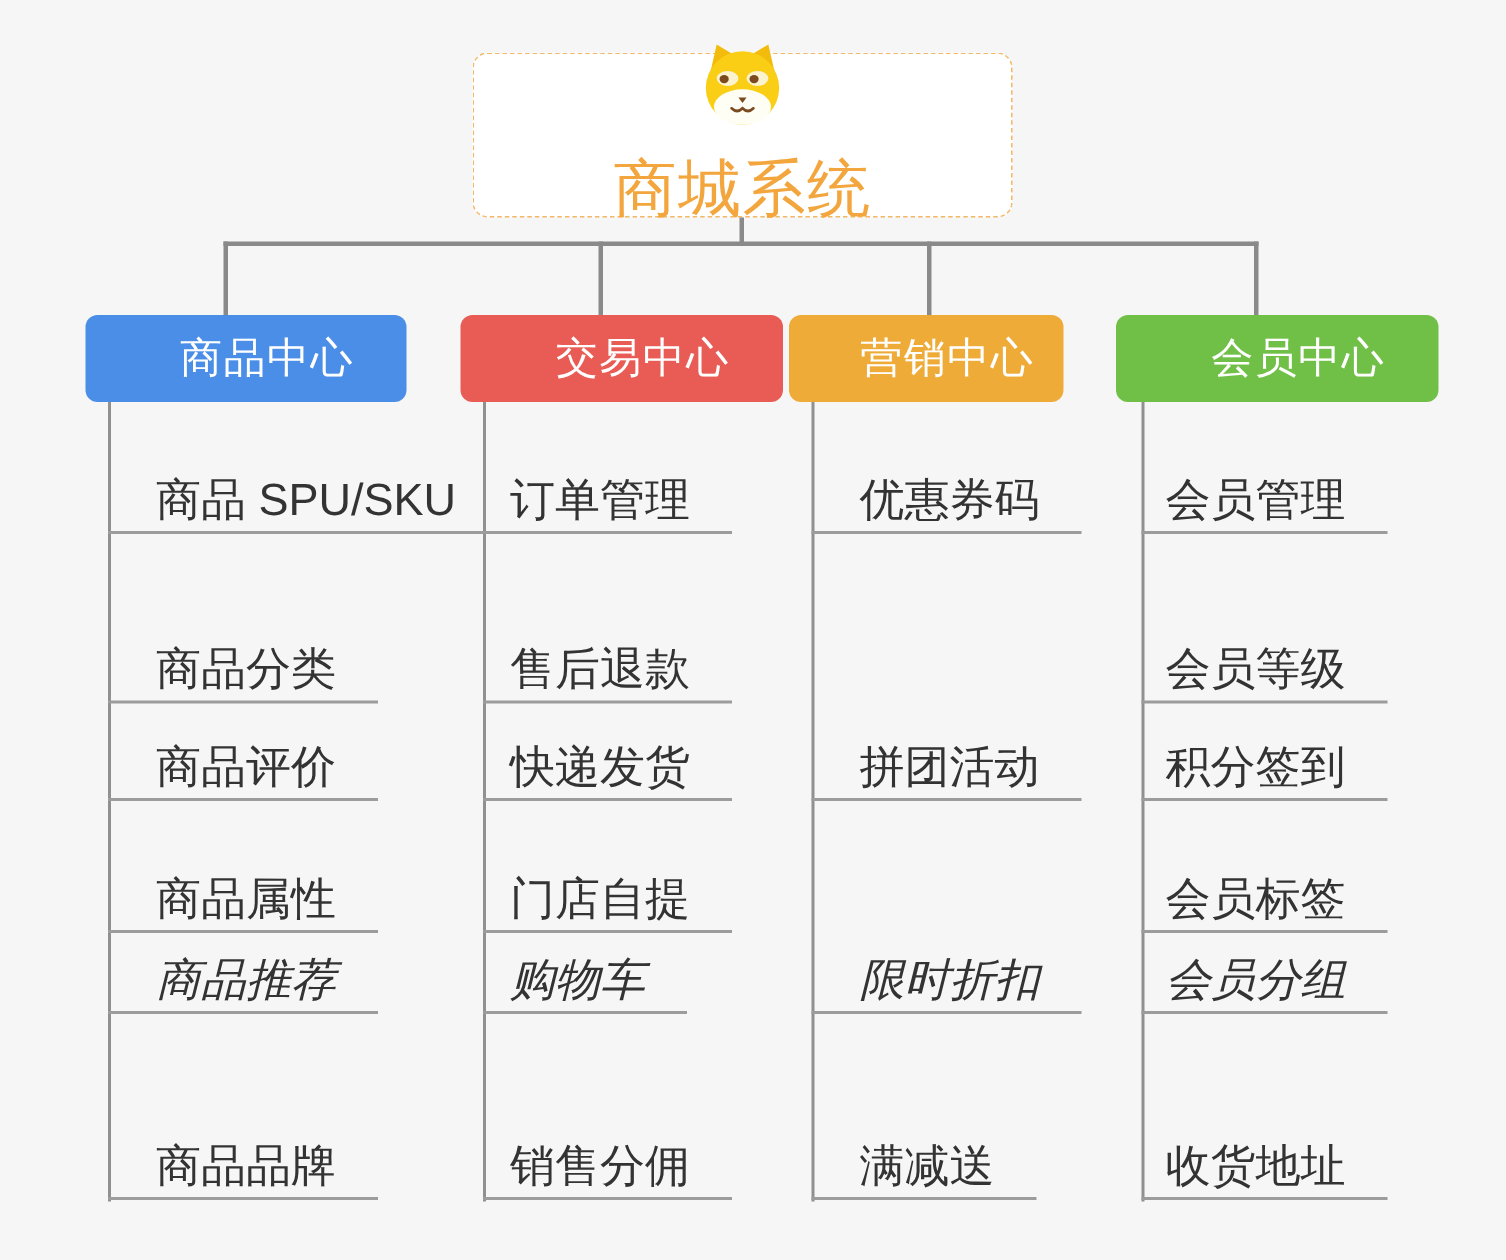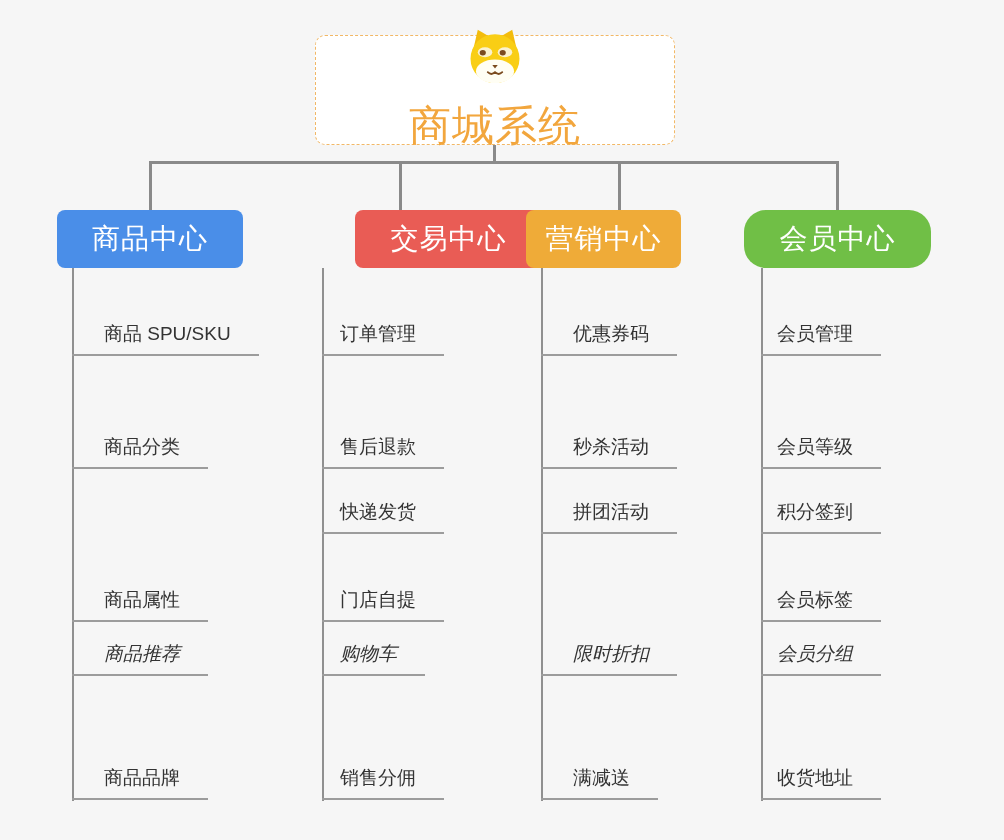--- a/index.html
+++ b/index.html
@@ -53,39 +53,40 @@
     position: absolute;
     top: 210px; height: 58px;
     border-radius: 8px;
     color: #FFFFFF;
     font-size: 28px;
     letter-spacing: 1px;
     display: flex;
     align-items: center;
     justify-content: center;
     white-space: nowrap;
+    padding-left: 28px;
   }
   .node-0 { left: 57px;  width: 186px; }
-  .node-1 { left: 307px; width: 187px; margin-left: 48px; }
+  .node-1 { left: 307px; width: 187px; }
   .node-2 { left: 526px; width: 155px; }
-  .node-3 { left: 744px; width: 187px; border-radius: 22px; }
+  .node-3 { left: 744px; width: 187px; }
 
   
   .trunk { position: absolute; top: 268px; width: 2px; height: 533px; background: #909090; }
   .trunk-0 { left: 72px; }
   .trunk-1 { left: 322px; }
   .trunk-2 { left: 541px; }
   .trunk-3 { left: 761px; }
 
   
   .item {
     position: absolute;
     box-sizing: border-box;
     padding: 6px 28px 6px 32px;
-    font-size: 19px;
+    font-size: 30px;
     line-height: 28px;
     color: #333333;
     border-bottom: 2px solid #9C9C9C;
     white-space: nowrap;
   }
   .col-0 { left: 72px; }
   .col-1 { left: 322px; padding-left: 18px; }
   .col-2 { left: 541px; }
   .col-3 { left: 761px; padding-left: 16px; }
   .row-0 { top: 314px; }
@@ -138,33 +139,33 @@
     <span>会员中心</span>
   </div>
 
   <div class="trunk trunk-0"></div>
   <div class="trunk trunk-1"></div>
   <div class="trunk trunk-2"></div>
   <div class="trunk trunk-3"></div>
 
   <div class="item col-0 row-0">商品 SPU/SKU</div>
   <div class="item col-0 row-1">商品分类</div>
+  <div class="item col-0 row-2">商品评价</div>
   <div class="item col-0 row-3">商品属性</div>
   <div class="item col-0 row-4">商品推荐</div>
   <div class="item col-0 row-5">商品品牌</div>
 
   <div class="item col-1 row-0">订单管理</div>
   <div class="item col-1 row-1">售后退款</div>
   <div class="item col-1 row-2">快递发货</div>
   <div class="item col-1 row-3">门店自提</div>
   <div class="item col-1 row-4">购物车</div>
   <div class="item col-1 row-5">销售分佣</div>
 
   <div class="item col-2 row-0">优惠券码</div>
-  <div class="item col-2 row-1">秒杀活动</div>
   <div class="item col-2 row-2">拼团活动</div>
   <div class="item col-2 row-4">限时折扣</div>
   <div class="item col-2 row-5">满减送</div>
 
   <div class="item col-3 row-0">会员管理</div>
   <div class="item col-3 row-1">会员等级</div>
   <div class="item col-3 row-2">积分签到</div>
   <div class="item col-3 row-3">会员标签</div>
   <div class="item col-3 row-4">会员分组</div>
   <div class="item col-3 row-5">收货地址</div>

